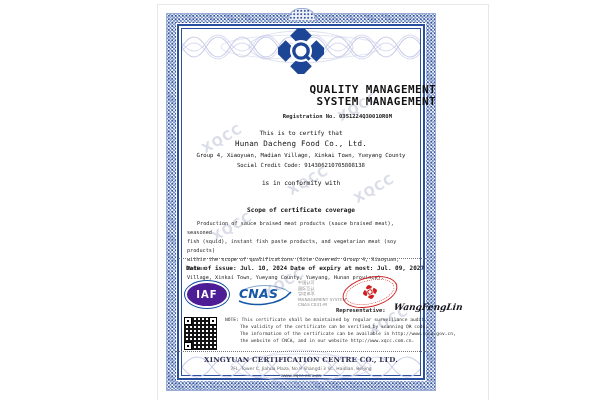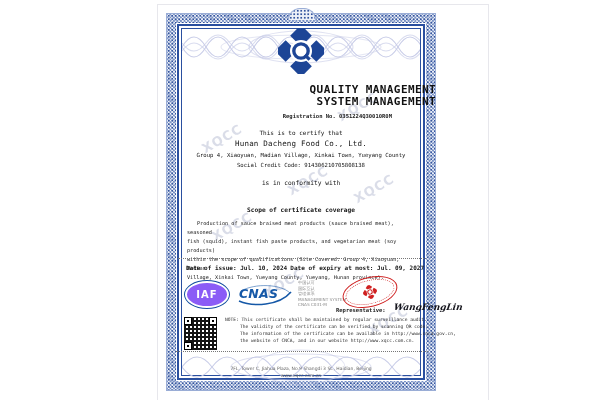--- a/index.html
+++ b/index.html
@@ -51,21 +51,21 @@
   .scope .l1{text-indent:10px;}
   .dotted{position:absolute;border-top:1px dotted #777;height:0;}
   .d1{left:12px;top:245px;width:248px;}
   .d2{left:10px;top:338px;width:252px;}
   .date-issue{position:absolute;left:20px;top:251px;font-size:6px;font-weight:600;color:#181818;}
   .date-expiry{position:absolute;right:12px;top:251px;font-size:6px;font-weight:600;color:#181818;}
 
   
   .iaf{position:absolute;left:18px;top:267px;width:46px;height:29px;border:1.5px solid #1450a0;
        border-radius:50%;box-sizing:border-box;padding:2px;}
-  .iaf-in{width:100%;height:100%;border-radius:50%;background:#8b5cf6;display:flex;
+  .iaf-in{width:100%;height:100%;border-radius:50%;background:#4c1d95;display:flex;
        align-items:center;justify-content:center;color:#fff;font-weight:bold;font-size:10px;
        letter-spacing:1px;font-family:"DejaVu Sans",sans-serif;}
   .cnas{position:absolute;left:71px;top:271px;width:56px;height:24px;text-align:center;}
   .cnas-txt{position:absolute;left:2px;top:2px;font-size:12.5px;font-weight:bold;font-style:italic;
        color:#1558a7;font-family:"DejaVu Sans",sans-serif;letter-spacing:.2px;}
   .cnas svg{position:absolute;left:0;top:0;}
   .cnas-block{position:absolute;left:132px;top:267px;font-size:4.2px;line-height:5.6px;color:#8a8a8a;
        font-family:"DejaVu Sans",sans-serif;}
   .stamp{position:absolute;left:176px;top:264px;width:56px;height:30px;transform:rotate(-14deg);z-index:4;}
   .stamp .ring{position:absolute;inset:0;border:1.5px solid #cf2020;border-radius:50%;}
@@ -216,19 +216,20 @@
         </div>
 
         <div class="note">
           <div>NOTE: This certificate shall be maintained by regular surveillance audit.</div>
           <div class="ind">The validity of the certificate can be verified by scanning QR code.</div>
           <div class="ind">The information of the certificate can be available in http://www.cnca.gov.cn,</div>
           <div class="ind">the website of CNCA, and in our website http://www.xqcc.com.cn.</div>
         </div>
 
         <div class="dotted d2"></div>
+        <div class="ctr issuer">XINGYUAN CERTIFICATION CENTRE CO., LTD.</div>
         <div class="ctr issuer-addr">7FL, Tower C, Jiahua Plaza, No.9 Shangdi 3 St., Haidian, Beijing</div>
         <div class="ctr issuer-web">www.xqcc.com.cn</div>
       </div>
 
     </div>
   </div>
 </div>
 
 </body></html>

